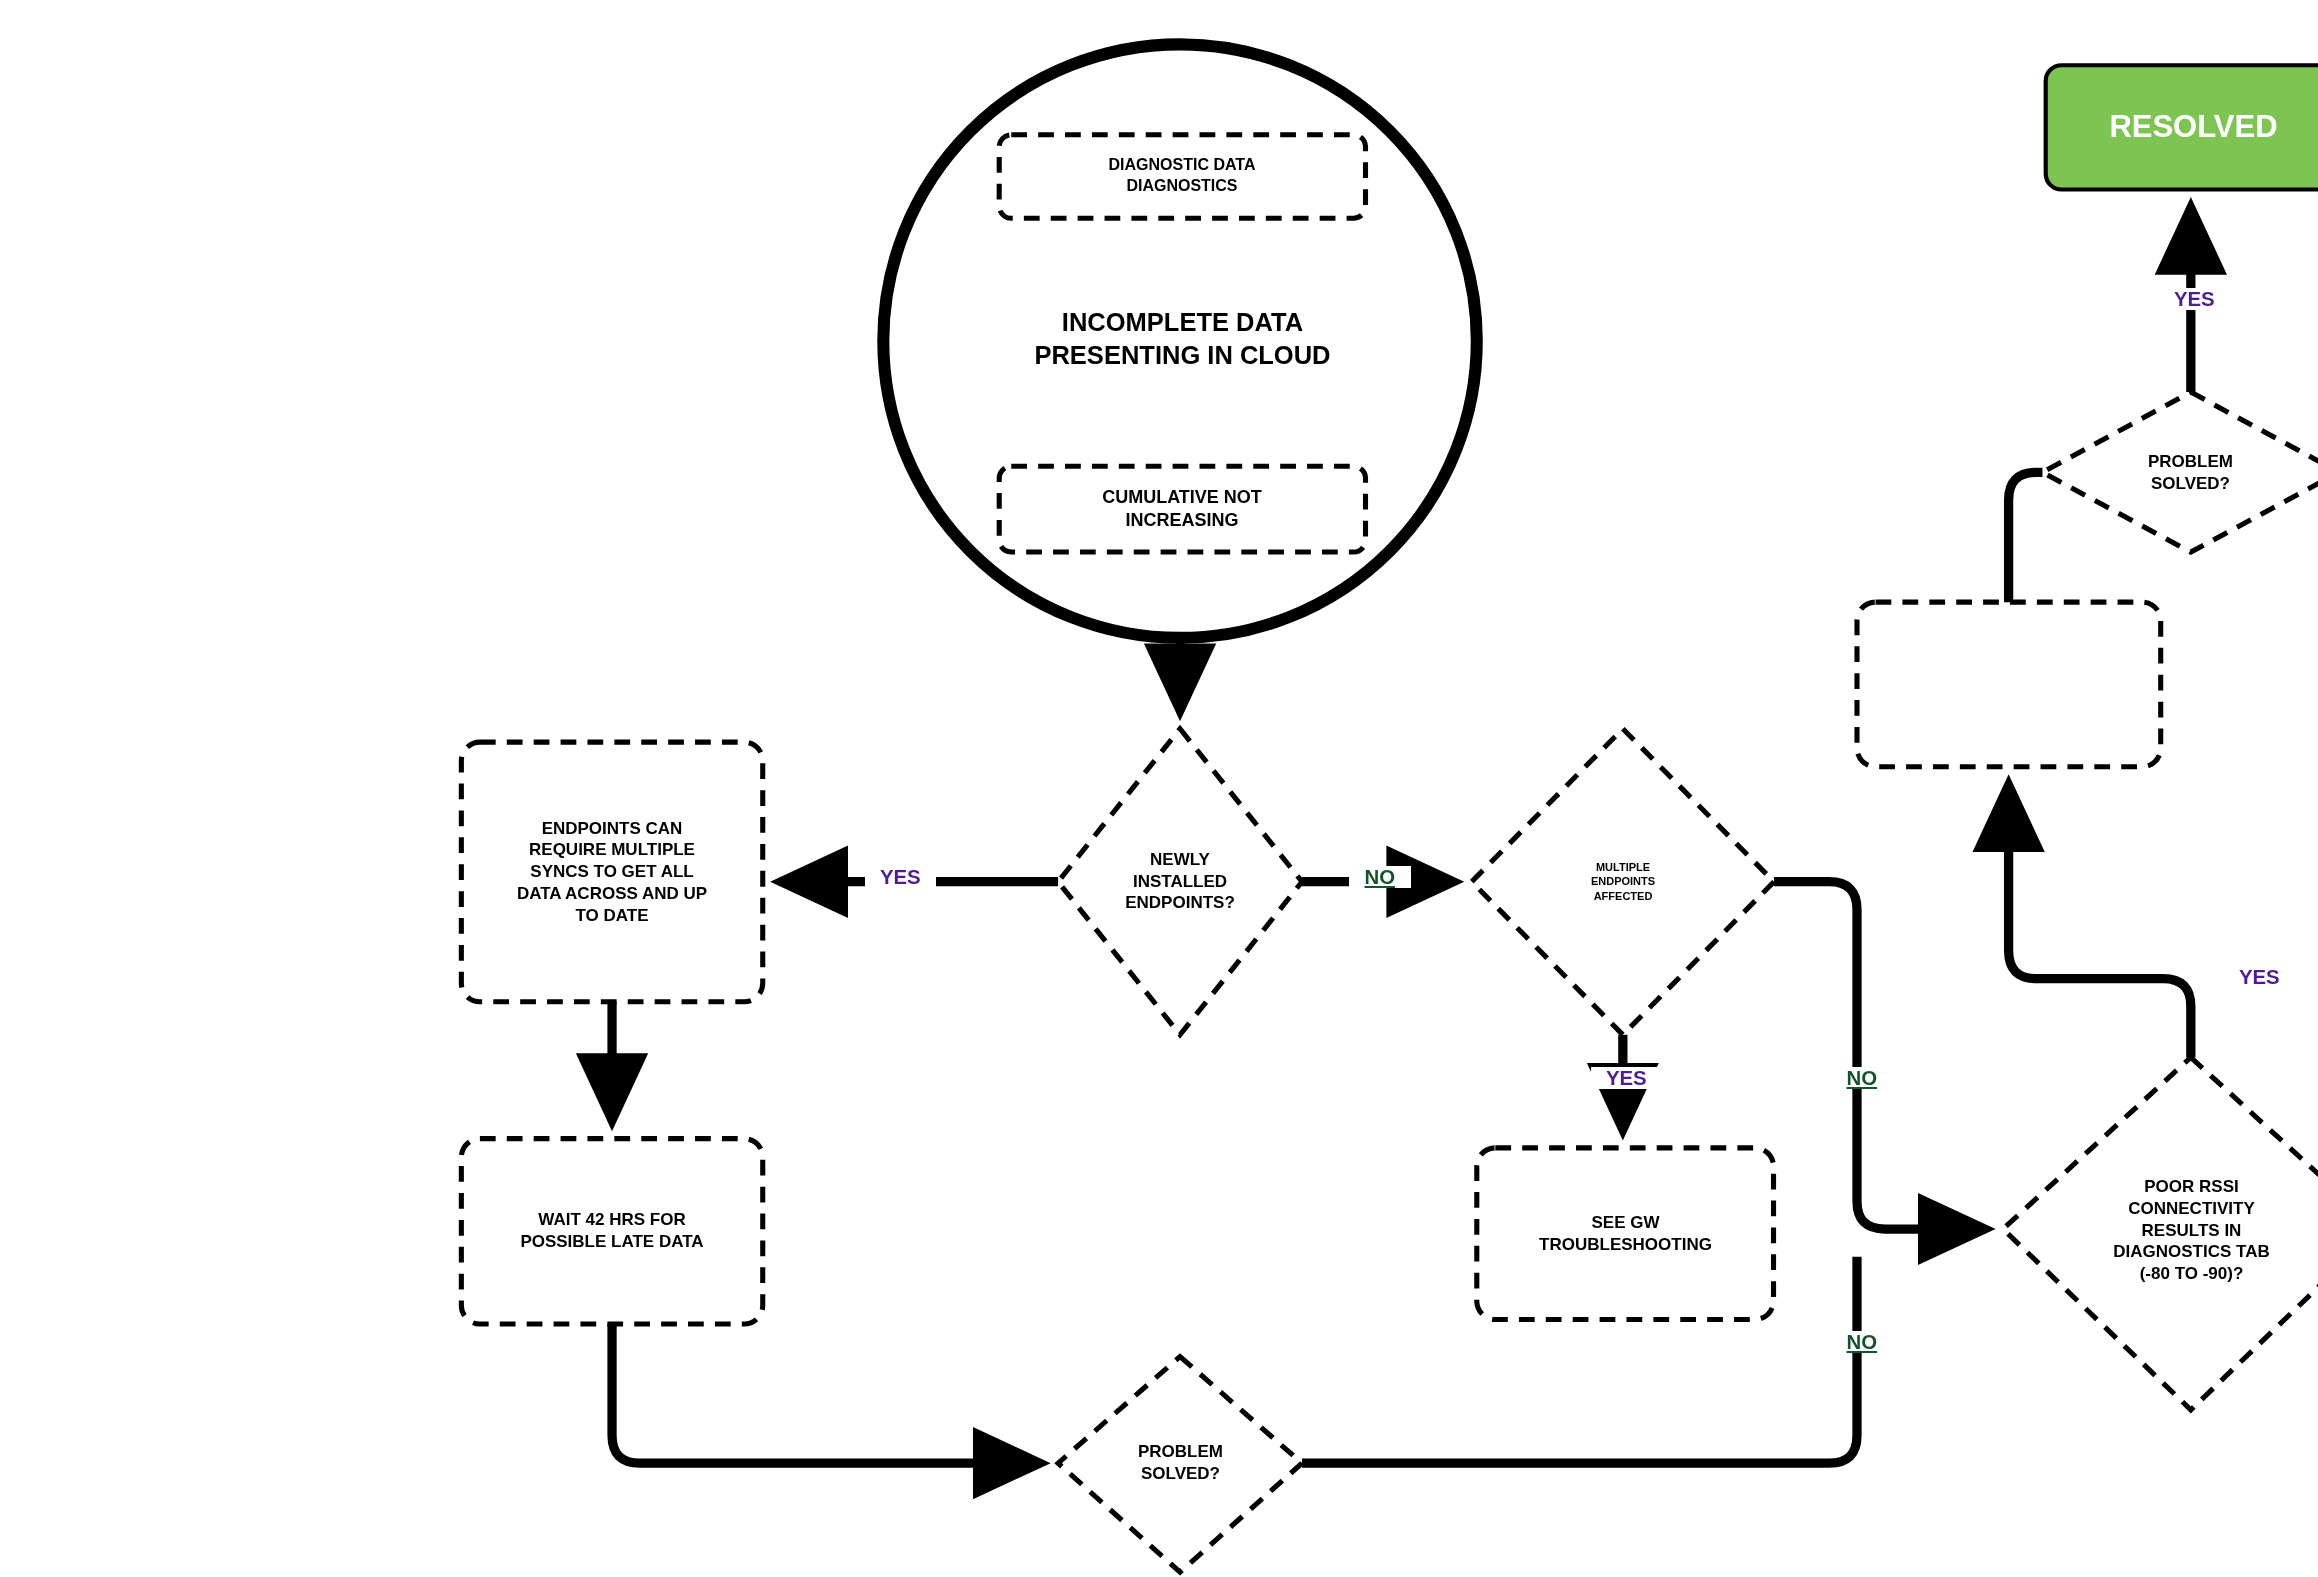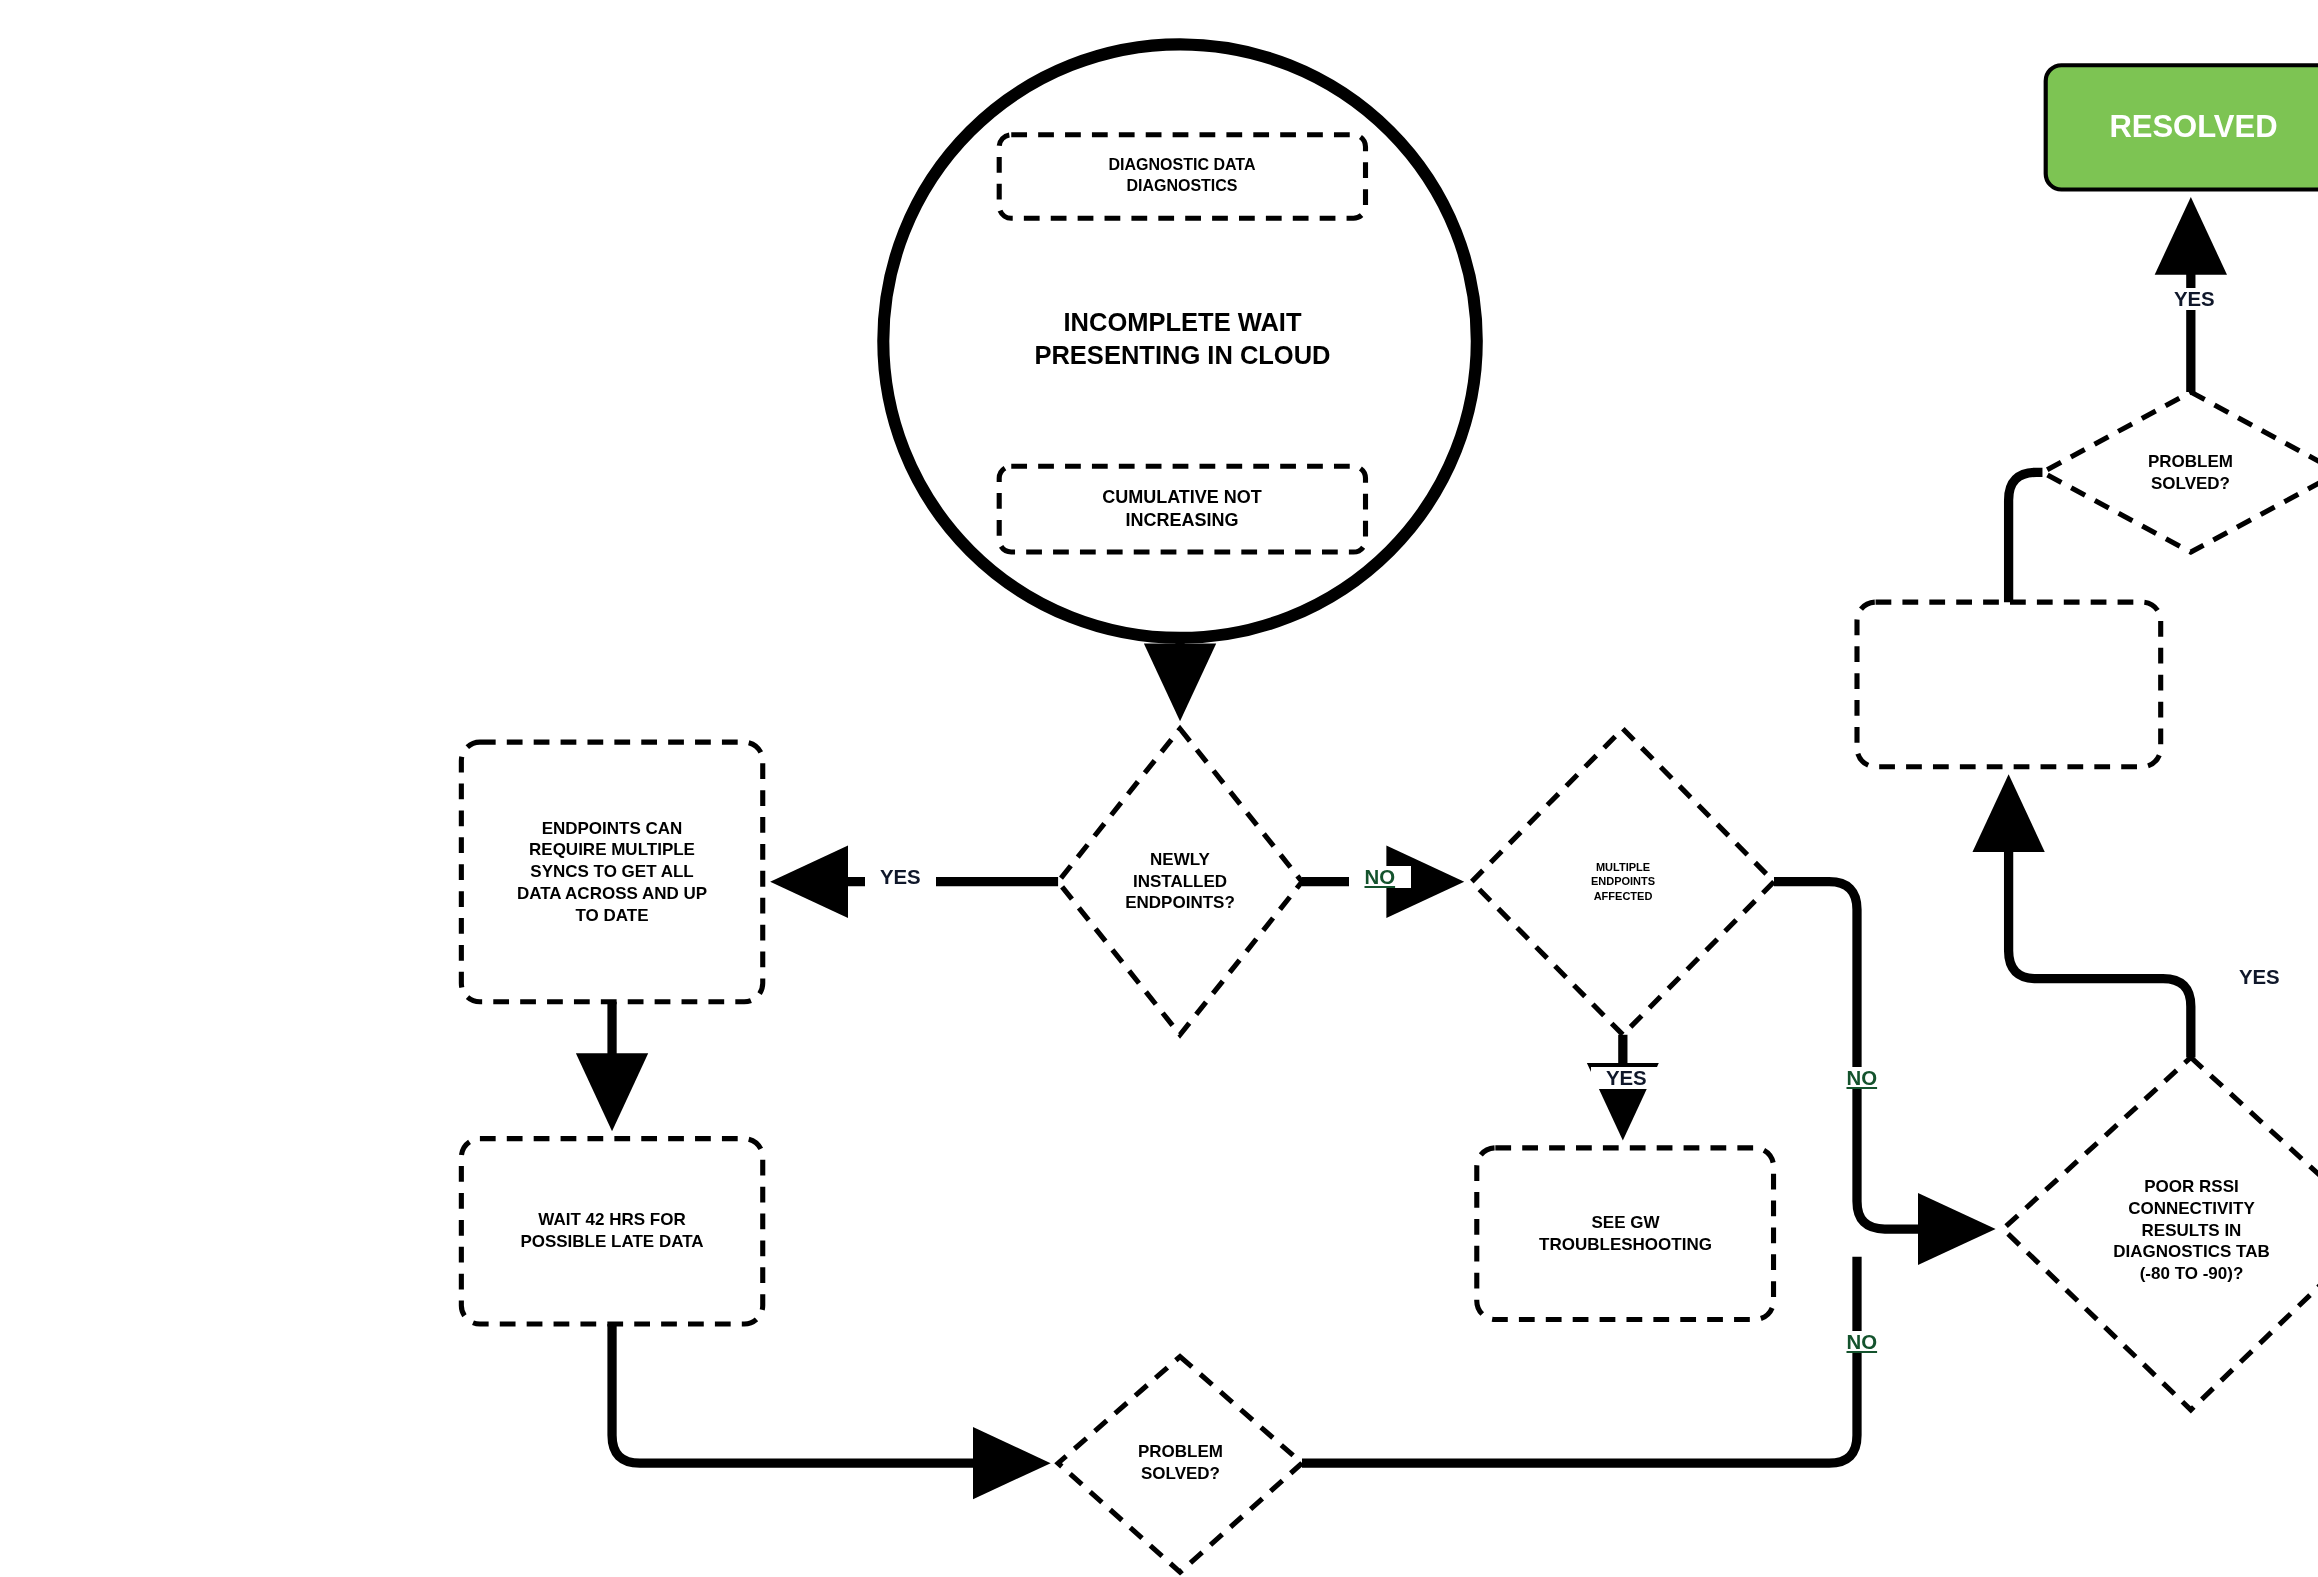--- a/index.html
+++ b/index.html
@@ -21,21 +21,21 @@
   }
   .edgelabel{
     position:absolute;
     font-family:"Liberation Sans", sans-serif;
     font-weight:bold;
     text-align:center;
     background:#ffffff;
     line-height:1;
     padding:0.9px 2.8px;
   }
-  .lbl-yes{color:#0f172a;}
+  .lbl-yes{color:#4c1d95;}
   .lbl-no{color:#14532d;text-decoration:underline;}
 </style>
 </head>
 <body>
 
 <div id="stage">
 
   <svg class="layer" viewBox="0 0 7294 3402">
     <defs>
       <marker id="arrow" markerWidth="9" markerHeight="9" refX="7.2" refY="4.5" orient="auto" markerUnits="strokeWidth">
@@ -96,21 +96,21 @@
 
       <path d="M5045,1018 L5115,1018 Q5175,1018 5175,1078 L5175,1655 Q5175,1715 5235,1715 L5643,1715" marker-end="url(#arrow)"></path>
 
       <path d="M5130,2650 L5445,2650 Q5505,2650 5505,2590 L5505,1775 Q5505,1715 5565,1715 L5643,1715"></path>
     </g>
   </svg>
 
   <div class="nodetext" style="left:999px;top:134px;width:366px;height:83px;font-size:16px;">DIAGNOSTIC DATA
 DIAGNOSTICS</div>
 
-  <div class="nodetext" style="left:962px;top:292px;width:441px;height:93px;font-size:25.5px;">INCOMPLETE WAIT
+  <div class="nodetext" style="left:962px;top:292px;width:441px;height:93px;font-size:25.5px;">INCOMPLETE DATA
 PRESENTING IN CLOUD</div>
 
   <div class="nodetext" style="left:999px;top:466px;width:366px;height:86px;font-size:18px;">CUMULATIVE NOT
 INCREASING</div>
 
   <div class="nodetext" style="left:468px;top:742px;width:288px;height:260px;font-size:17px;">ENDPOINTS CAN
 REQUIRE MULTIPLE
 SYNCS TO GET ALL
 DATA ACROSS AND UP
 TO DATE</div>

